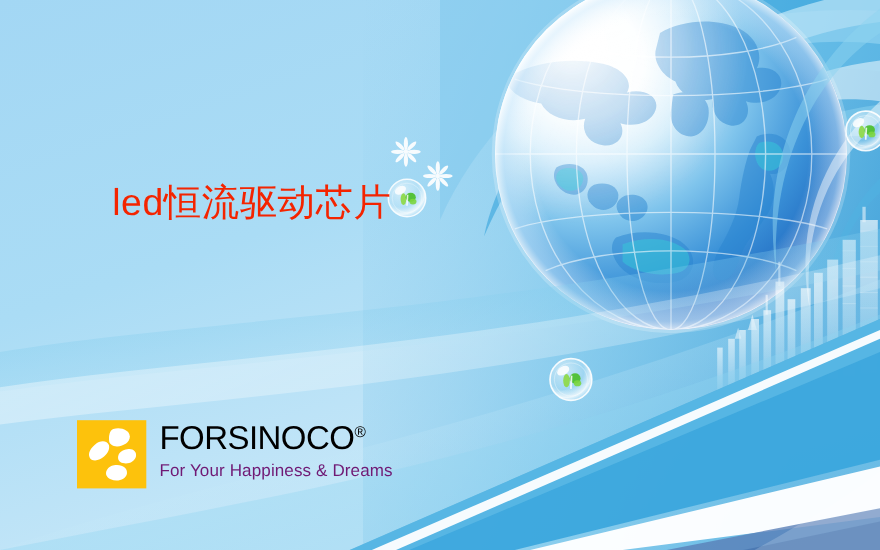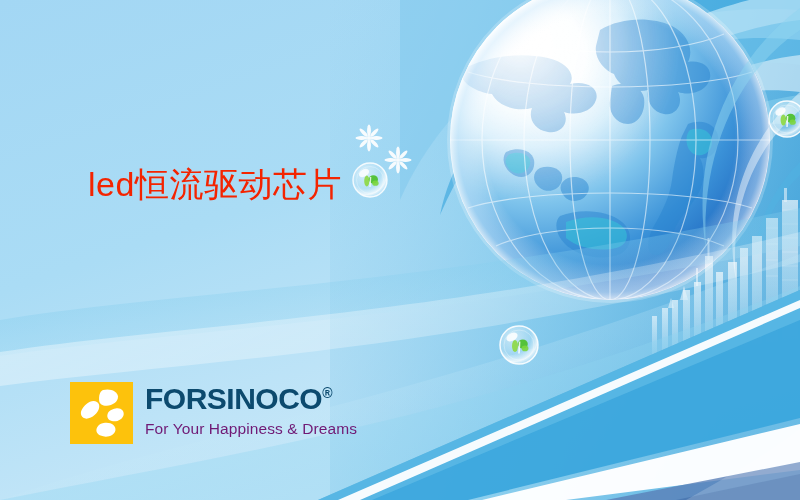--- a/index.html
+++ b/index.html
@@ -13,21 +13,21 @@
     position:relative;
     width:800px; height:500px;
     overflow:hidden;
     background:#a8daf4;
   }
   #bg-svg { position:absolute; left:0; top:0; width:800px; height:500px; display:block; }
 
   
   .headline {
     position:absolute;
-    left:88px; top:160px;
+    left:102px; top:160px;
     width:340px;
     color:#f42400;
     font-family:"Liberation Serif", serif;
     font-size:34px;
     line-height:1.45;
     letter-spacing:0.5px;
     white-space:nowrap;
     z-index:30;
   }
   .headline-line1 { display:block; }
@@ -39,22 +39,22 @@
   .logo-mark {
     width:63px; height:62px;
     background:#fdc20c;
     position:relative;
     flex:0 0 auto;
   }
   .logo-mark svg { position:absolute; left:0; top:0; }
   .logo-text { margin-left:12px; padding-top:2px; }
   .logo-word {
     display:block;
-    color:#0c4a6e;
-    font-weight:bold;
+    color:#000000;
+    font-weight:normal;
     font-size:30px;
     line-height:1;
     letter-spacing:-0.5px;
     position:relative;
   }
   .logo-reg {
     font-size:14px;
     vertical-align:super;
     line-height:1;
   }

